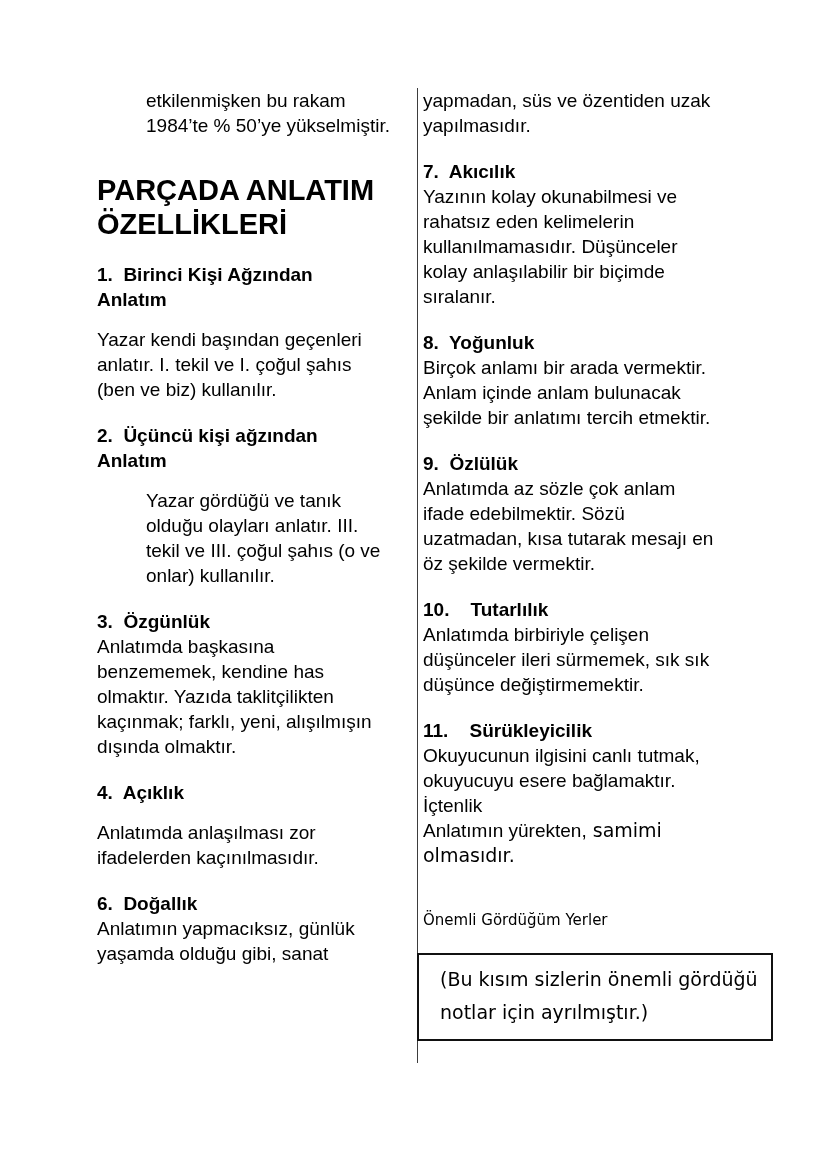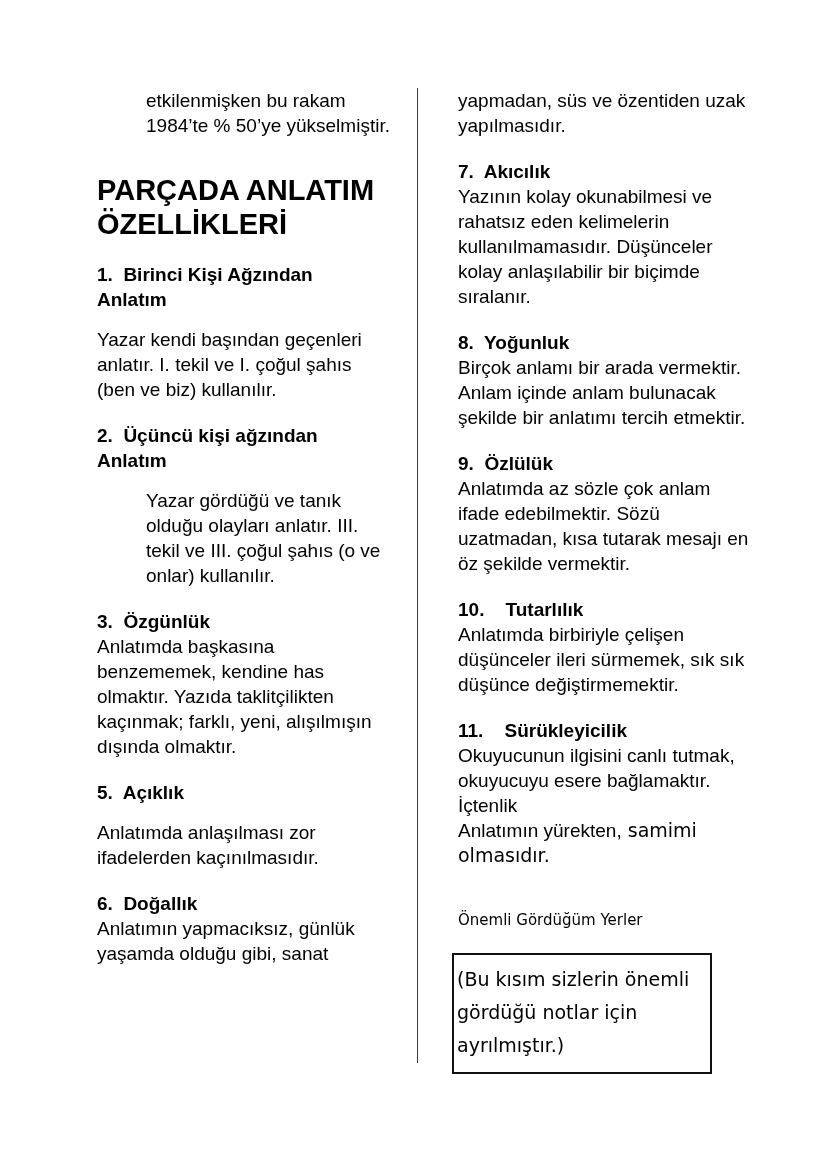--- a/index.html
+++ b/index.html
@@ -15,21 +15,21 @@
     background: #ffffff;
     overflow: hidden;
   }
   .col {
     position: absolute;
     top: 88px;
     font-size: 19px;
     line-height: 25px;
   }
   .col-left  { left: 97px;  width: 296px; }
-  .col-right { left: 458px; width: 293px; }
+  .col-right { left: 423px; width: 293px; }
   .divider {
     position: absolute;
     left: 417px; top: 88px;
     width: 1px; height: 975px;
     background: #3d3d3d;
   }
   .body { white-space: pre-wrap; }
   .indent { margin-left: 49px; }
   .doc-title {
     font-size: 29px;
@@ -48,22 +48,22 @@
   .notes-heading {
     font-weight: normal;
     font-size: 15px;
     line-height: 25px;
     margin-top: 40px;
   }
   .notes-box {
     border: 2px solid #111111;
     margin-top: 20px;
     margin-left: -6px;
-    width: 260px;
-    padding: 8px 12px 10px 3px;
+    width: 356px;
+    padding: 8px 12px 10px 21px;
   }
   .notes-text {
     font-size: 19px;
     line-height: 33px;
     white-space: pre-wrap;
   }
 </style>
 </head>
 <body>
 
@@ -86,21 +86,21 @@
 Anlatım</p>
       <p class="body indent">Yazar gördüğü ve tanık olduğu olayları anlatır. III. tekil ve III. çoğul şahıs (o ve onlar) kullanılır.</p>
     </section>
 
     <section>
       <p class="sec-heading">3.  Özgünlük</p>
       <p class="body">Anlatımda başkasına benzememek, kendine has olmaktır. Yazıda taklitçilikten kaçınmak; farklı, yeni, alışılmışın dışında olmaktır.</p>
     </section>
 
     <section>
-      <p class="sec-heading mb">5.  Açıklık</p>
+      <p class="sec-heading mb">4.  Açıklık</p>
       <p class="body">Anlatımda anlaşılması zor ifadelerden kaçınılmasıdır.</p>
     </section>
 
 
     <section>
       <p class="sec-heading">6.  Doğallık</p>
       <p class="body">Anlatımın yapmacıksız, günlük yaşamda olduğu gibi, sanat</p>
     </section>
 
   </div>

